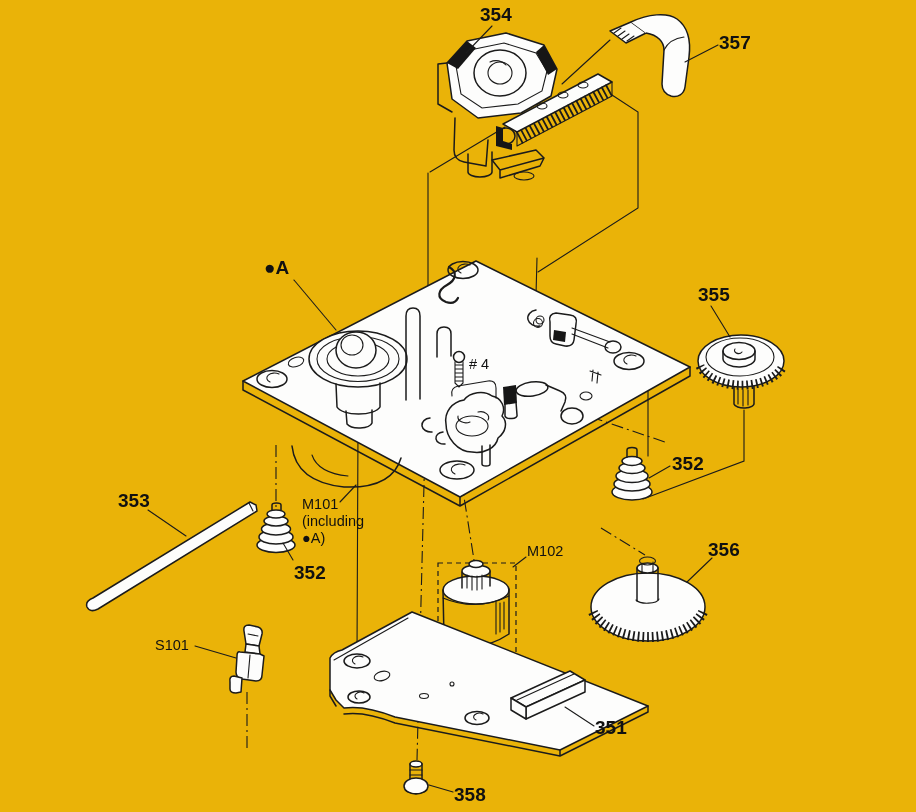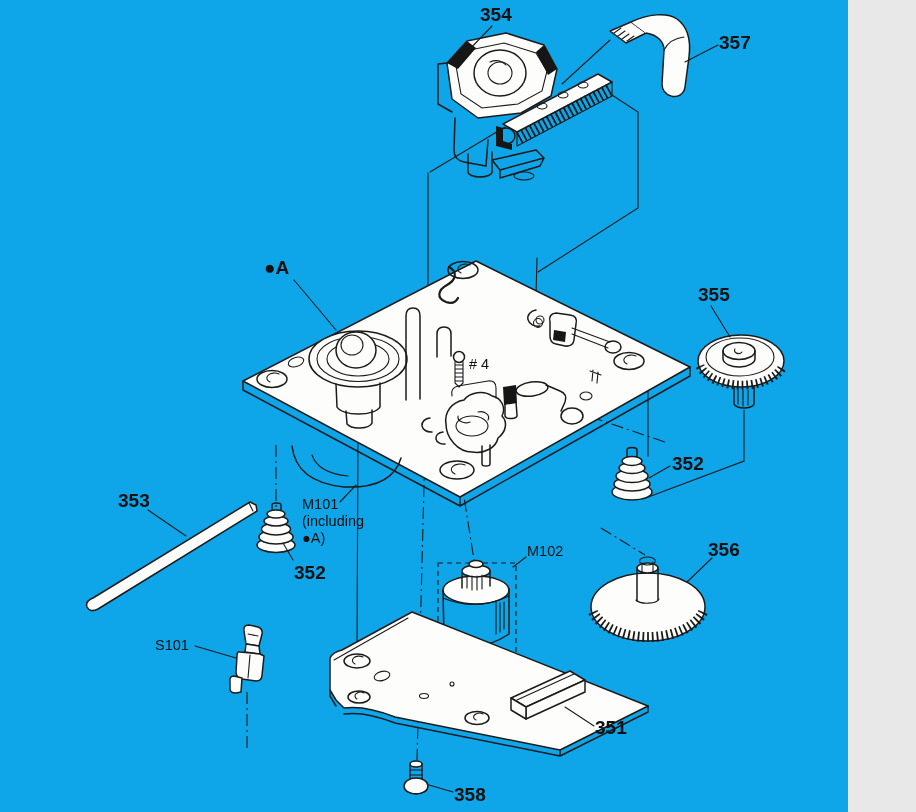--- a/index.html
+++ b/index.html
@@ -1,16 +1,16 @@
 <!DOCTYPE html>
 <html><head>
 <meta charset="utf-8">
 <style>
   html,body{margin:0;padding:0;background:#e8e8e8;}
-  #page{position:relative;width:848px;height:812px;background:#0ea5e9;overflow:hidden;
+  #page{position:relative;width:916px;height:812px;background:#eab308;overflow:hidden;
         font-family:"Liberation Sans", sans-serif;}
   svg{position:absolute;left:0;top:0;}
   .ln{fill:none;stroke:#1b1b1b;stroke-width:1.5;stroke-linecap:round;stroke-linejoin:round;}
   .thin{fill:none;stroke:#1b1b1b;stroke-width:1.1;stroke-linecap:round;}
   .thick{fill:none;stroke:#1b1b1b;stroke-width:2.2;stroke-linecap:round;stroke-linejoin:round;}
   .wfill{fill:#fdfdfc;stroke:#1b1b1b;stroke-width:1.5;stroke-linejoin:round;}
   .dark{fill:#161616;stroke:none;}
   .dash{fill:none;stroke:#1b1b1b;stroke-width:1.1;stroke-dasharray:12 4 2 4;}
   .dashed{fill:none;stroke:#1b1b1b;stroke-width:1.2;stroke-dasharray:5 4;}
   .teeth{fill:none;stroke:#1b1b1b;stroke-dasharray:1.8 3;}

